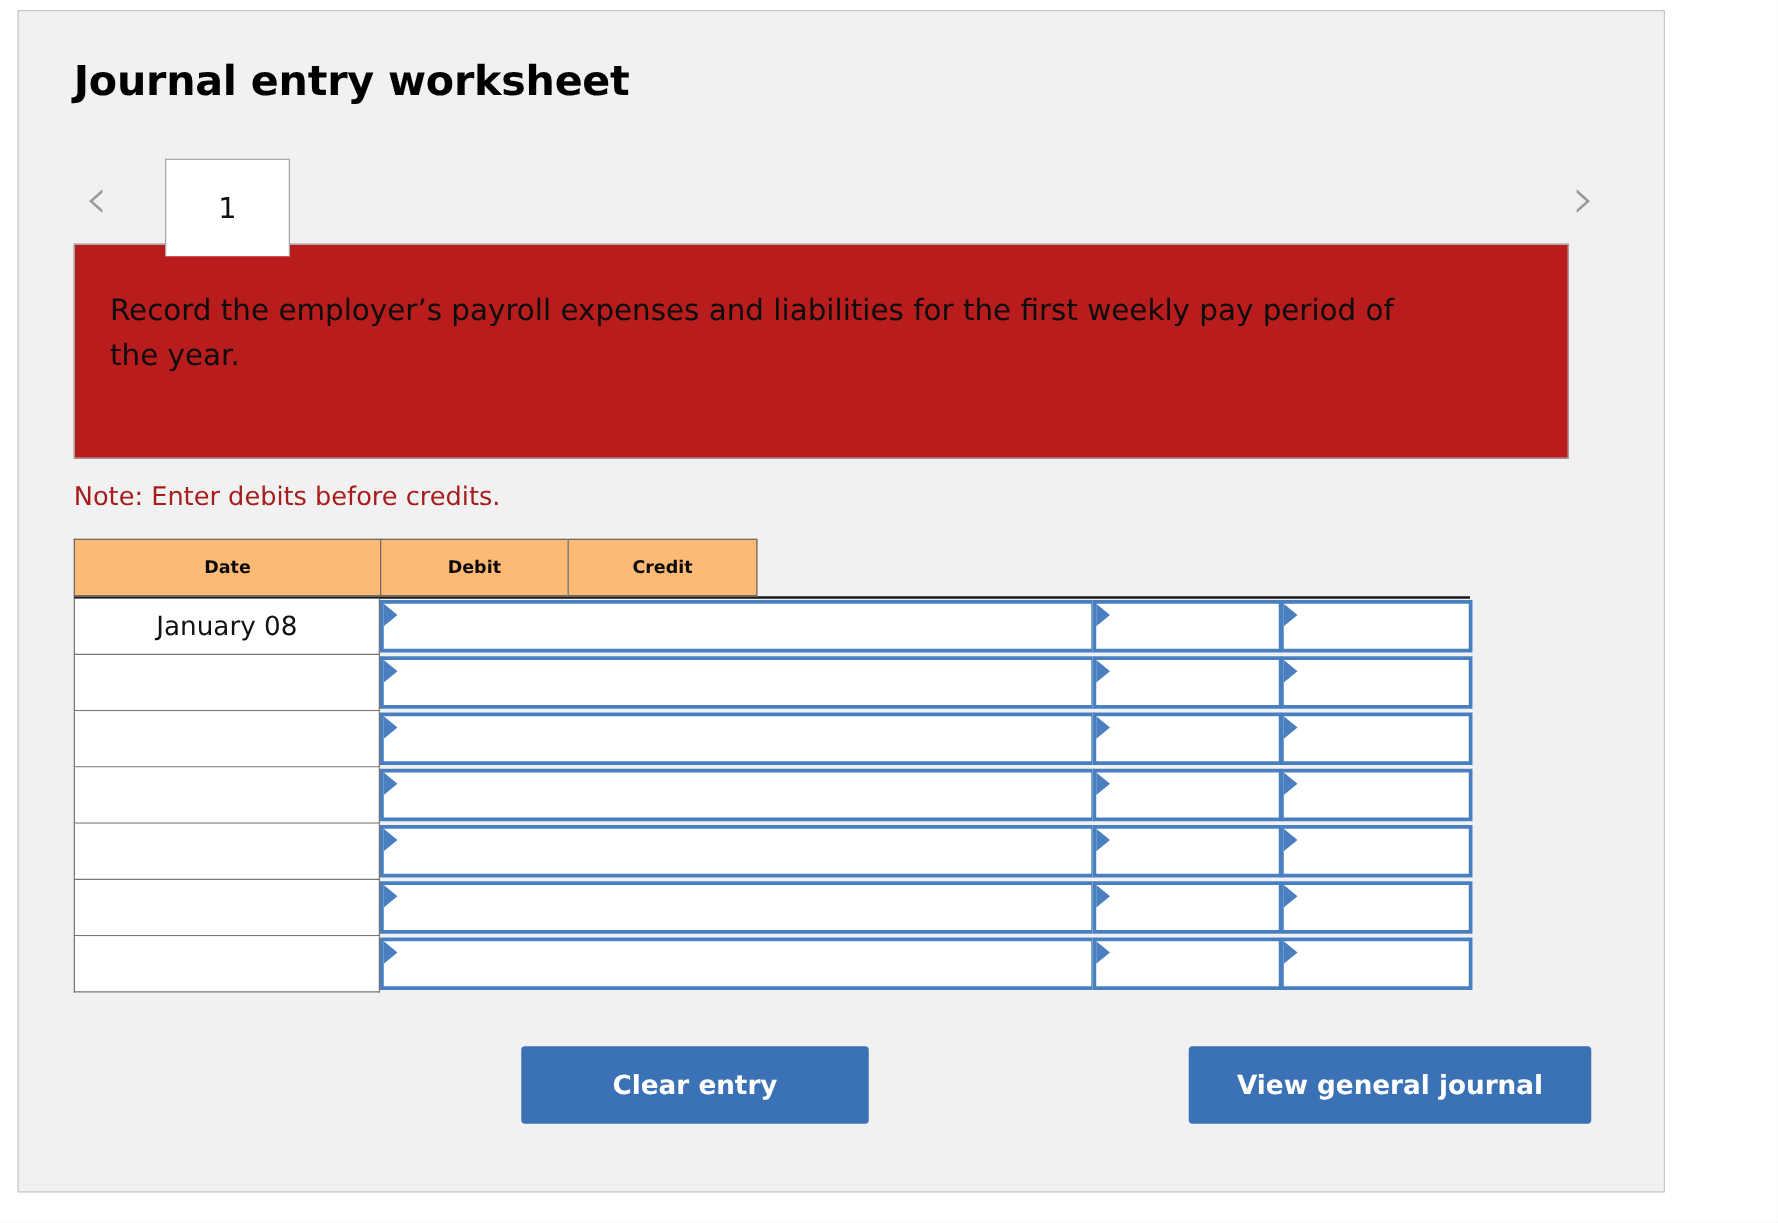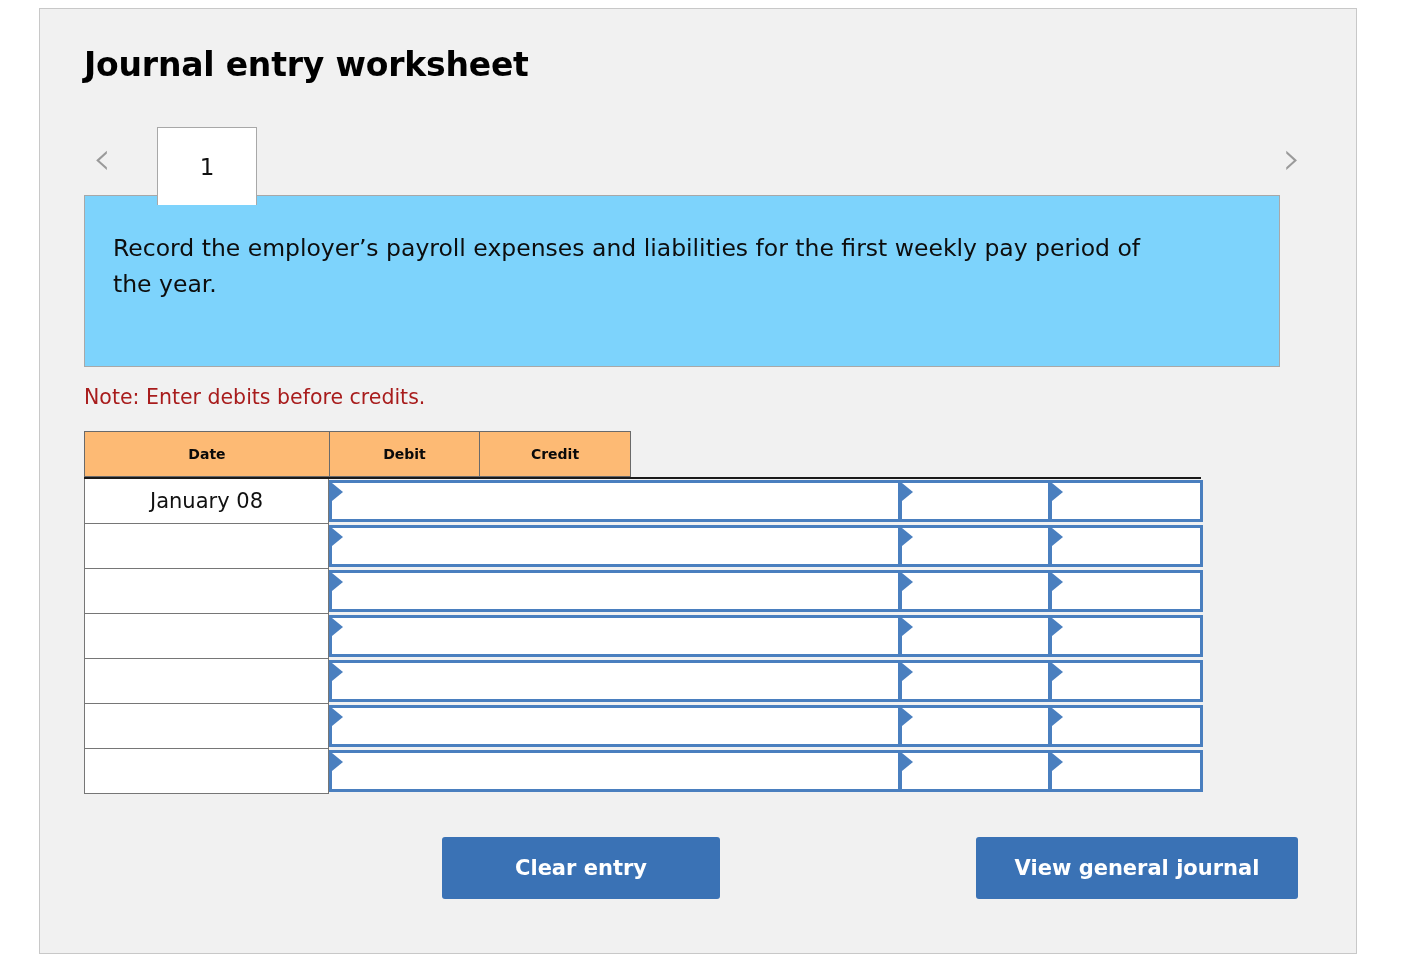--- a/index.html
+++ b/index.html
@@ -9,21 +9,21 @@
   }
   body {
     width: 1422px;
     height: 978px;
     font-family: "DejaVu Sans", "Liberation Sans", sans-serif;
     -webkit-font-smoothing: antialiased;
   }
 
   .panel {
     position: absolute;
-    left: 39px;
+    left: 14px;
     top: 8px;
     width: 1318px;
     height: 946px;
     background: #f1f1f1;
     border: 1px solid #c8c8c8;
     box-sizing: border-box;
   }
 
   .page-title {
     position: absolute;
@@ -79,21 +79,21 @@
     z-index: 3;
   }
 
   
   .instruction-box {
     position: absolute;
     left: 44px;
     top: 186px;
     width: 1196px;
     height: 172px;
-    background: #7dd3fc;
+    background: #b91c1c;
     border: 1px solid #a8a8a8;
     box-sizing: border-box;
     z-index: 2;
   }
   .instruction-text {
     position: absolute;
     left: 28px;
     top: 34px;
     width: 1040px;
     font-size: 23.5px;

